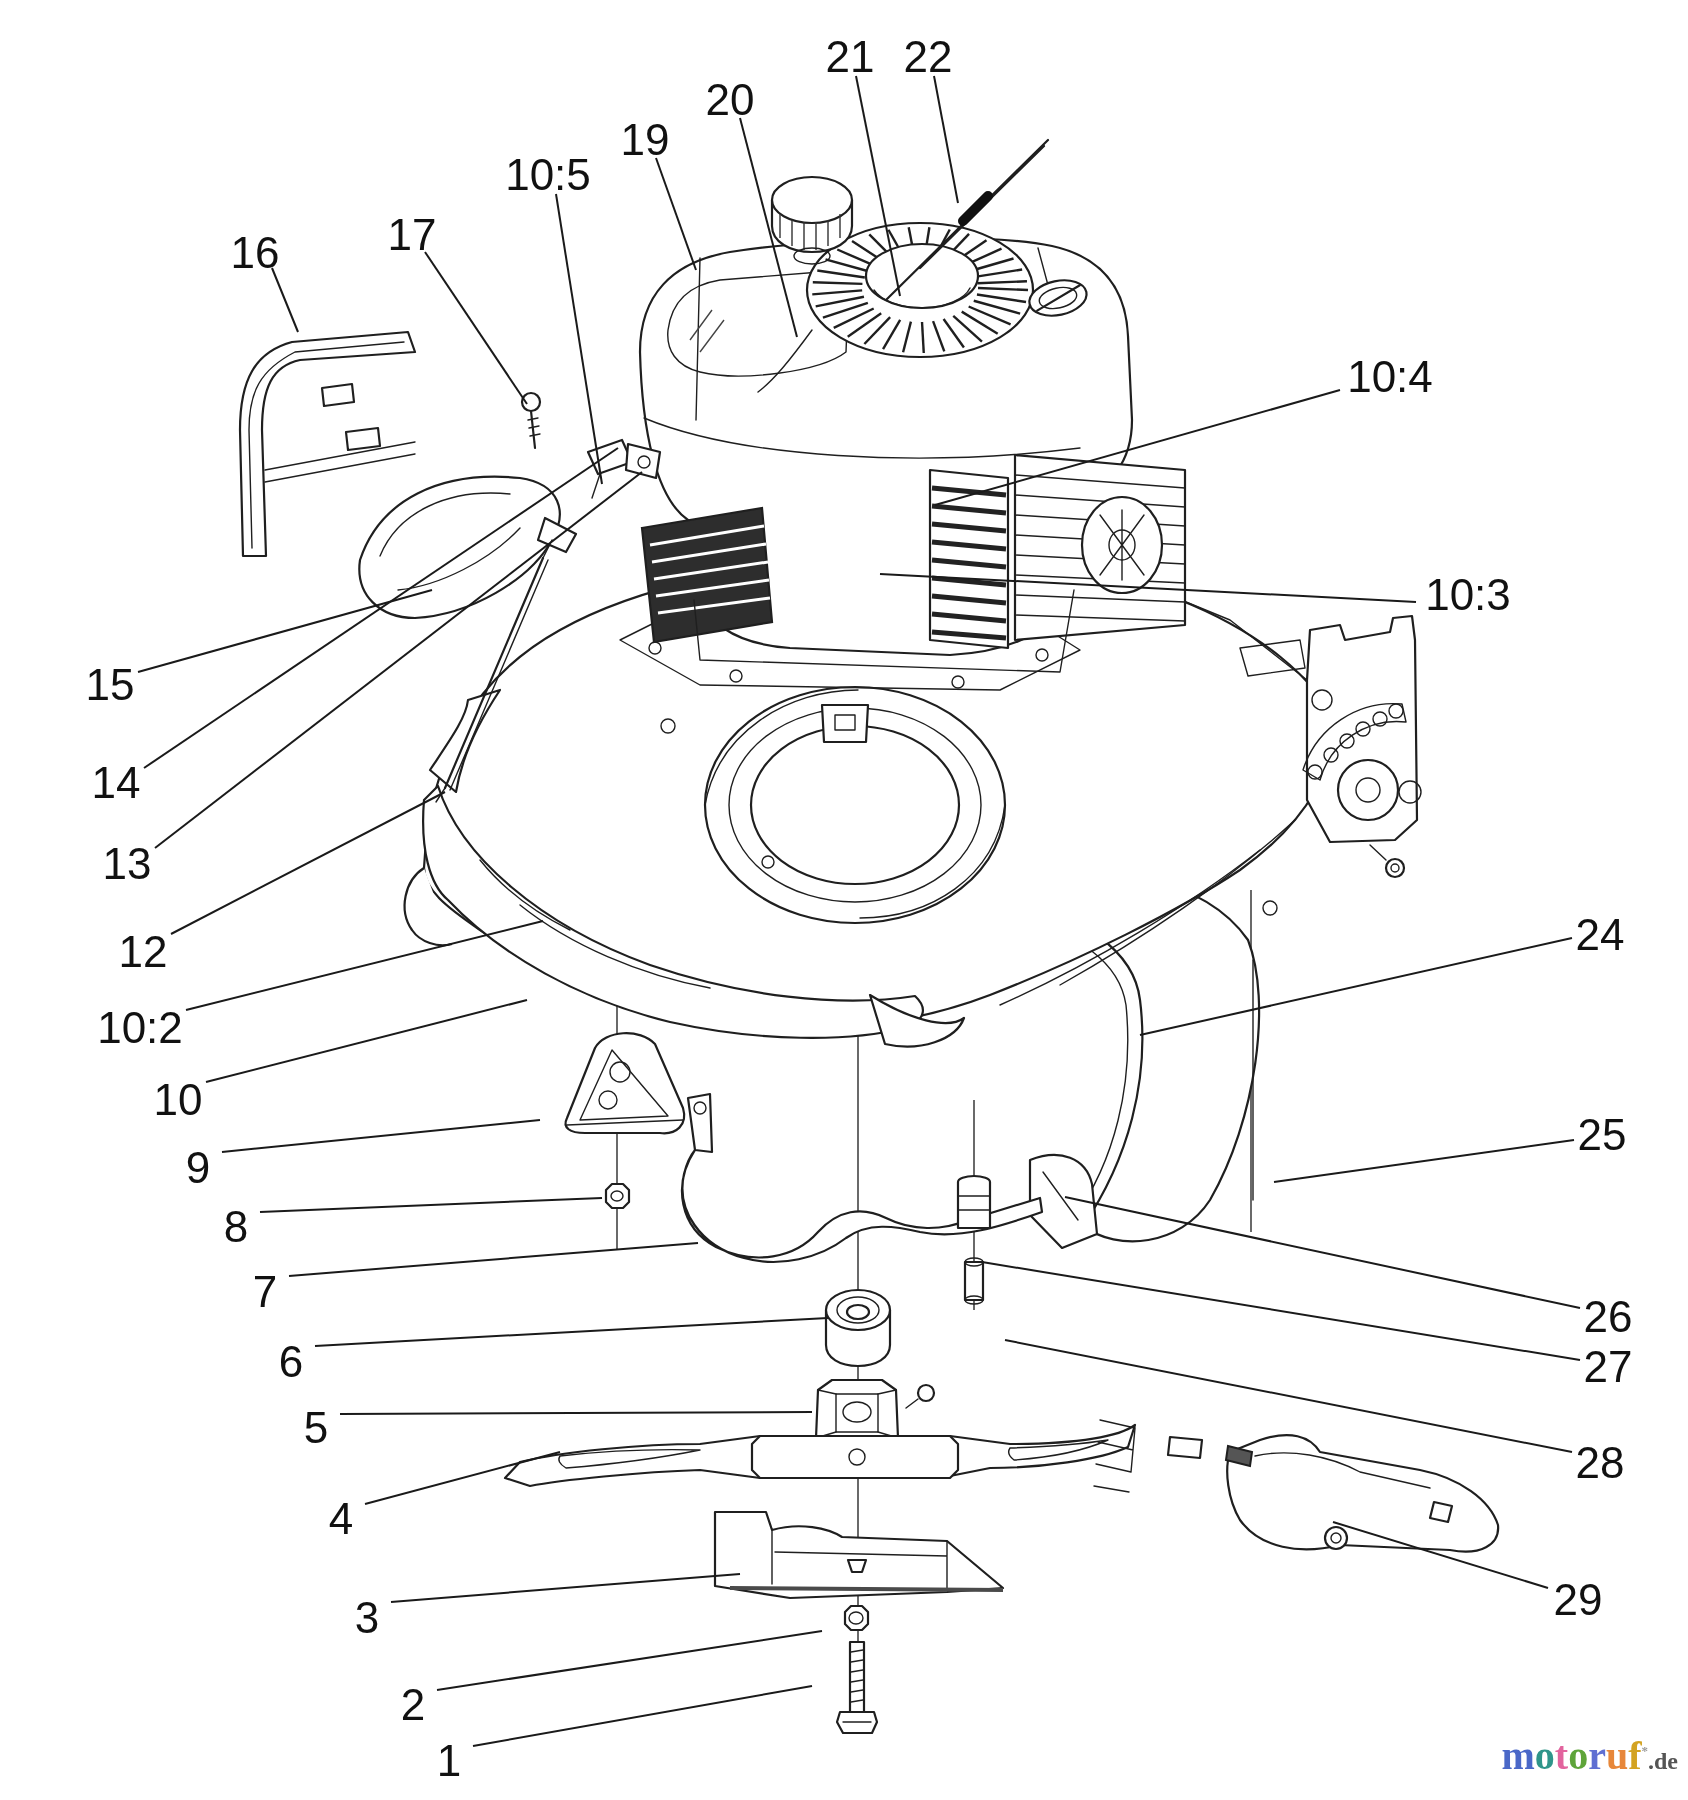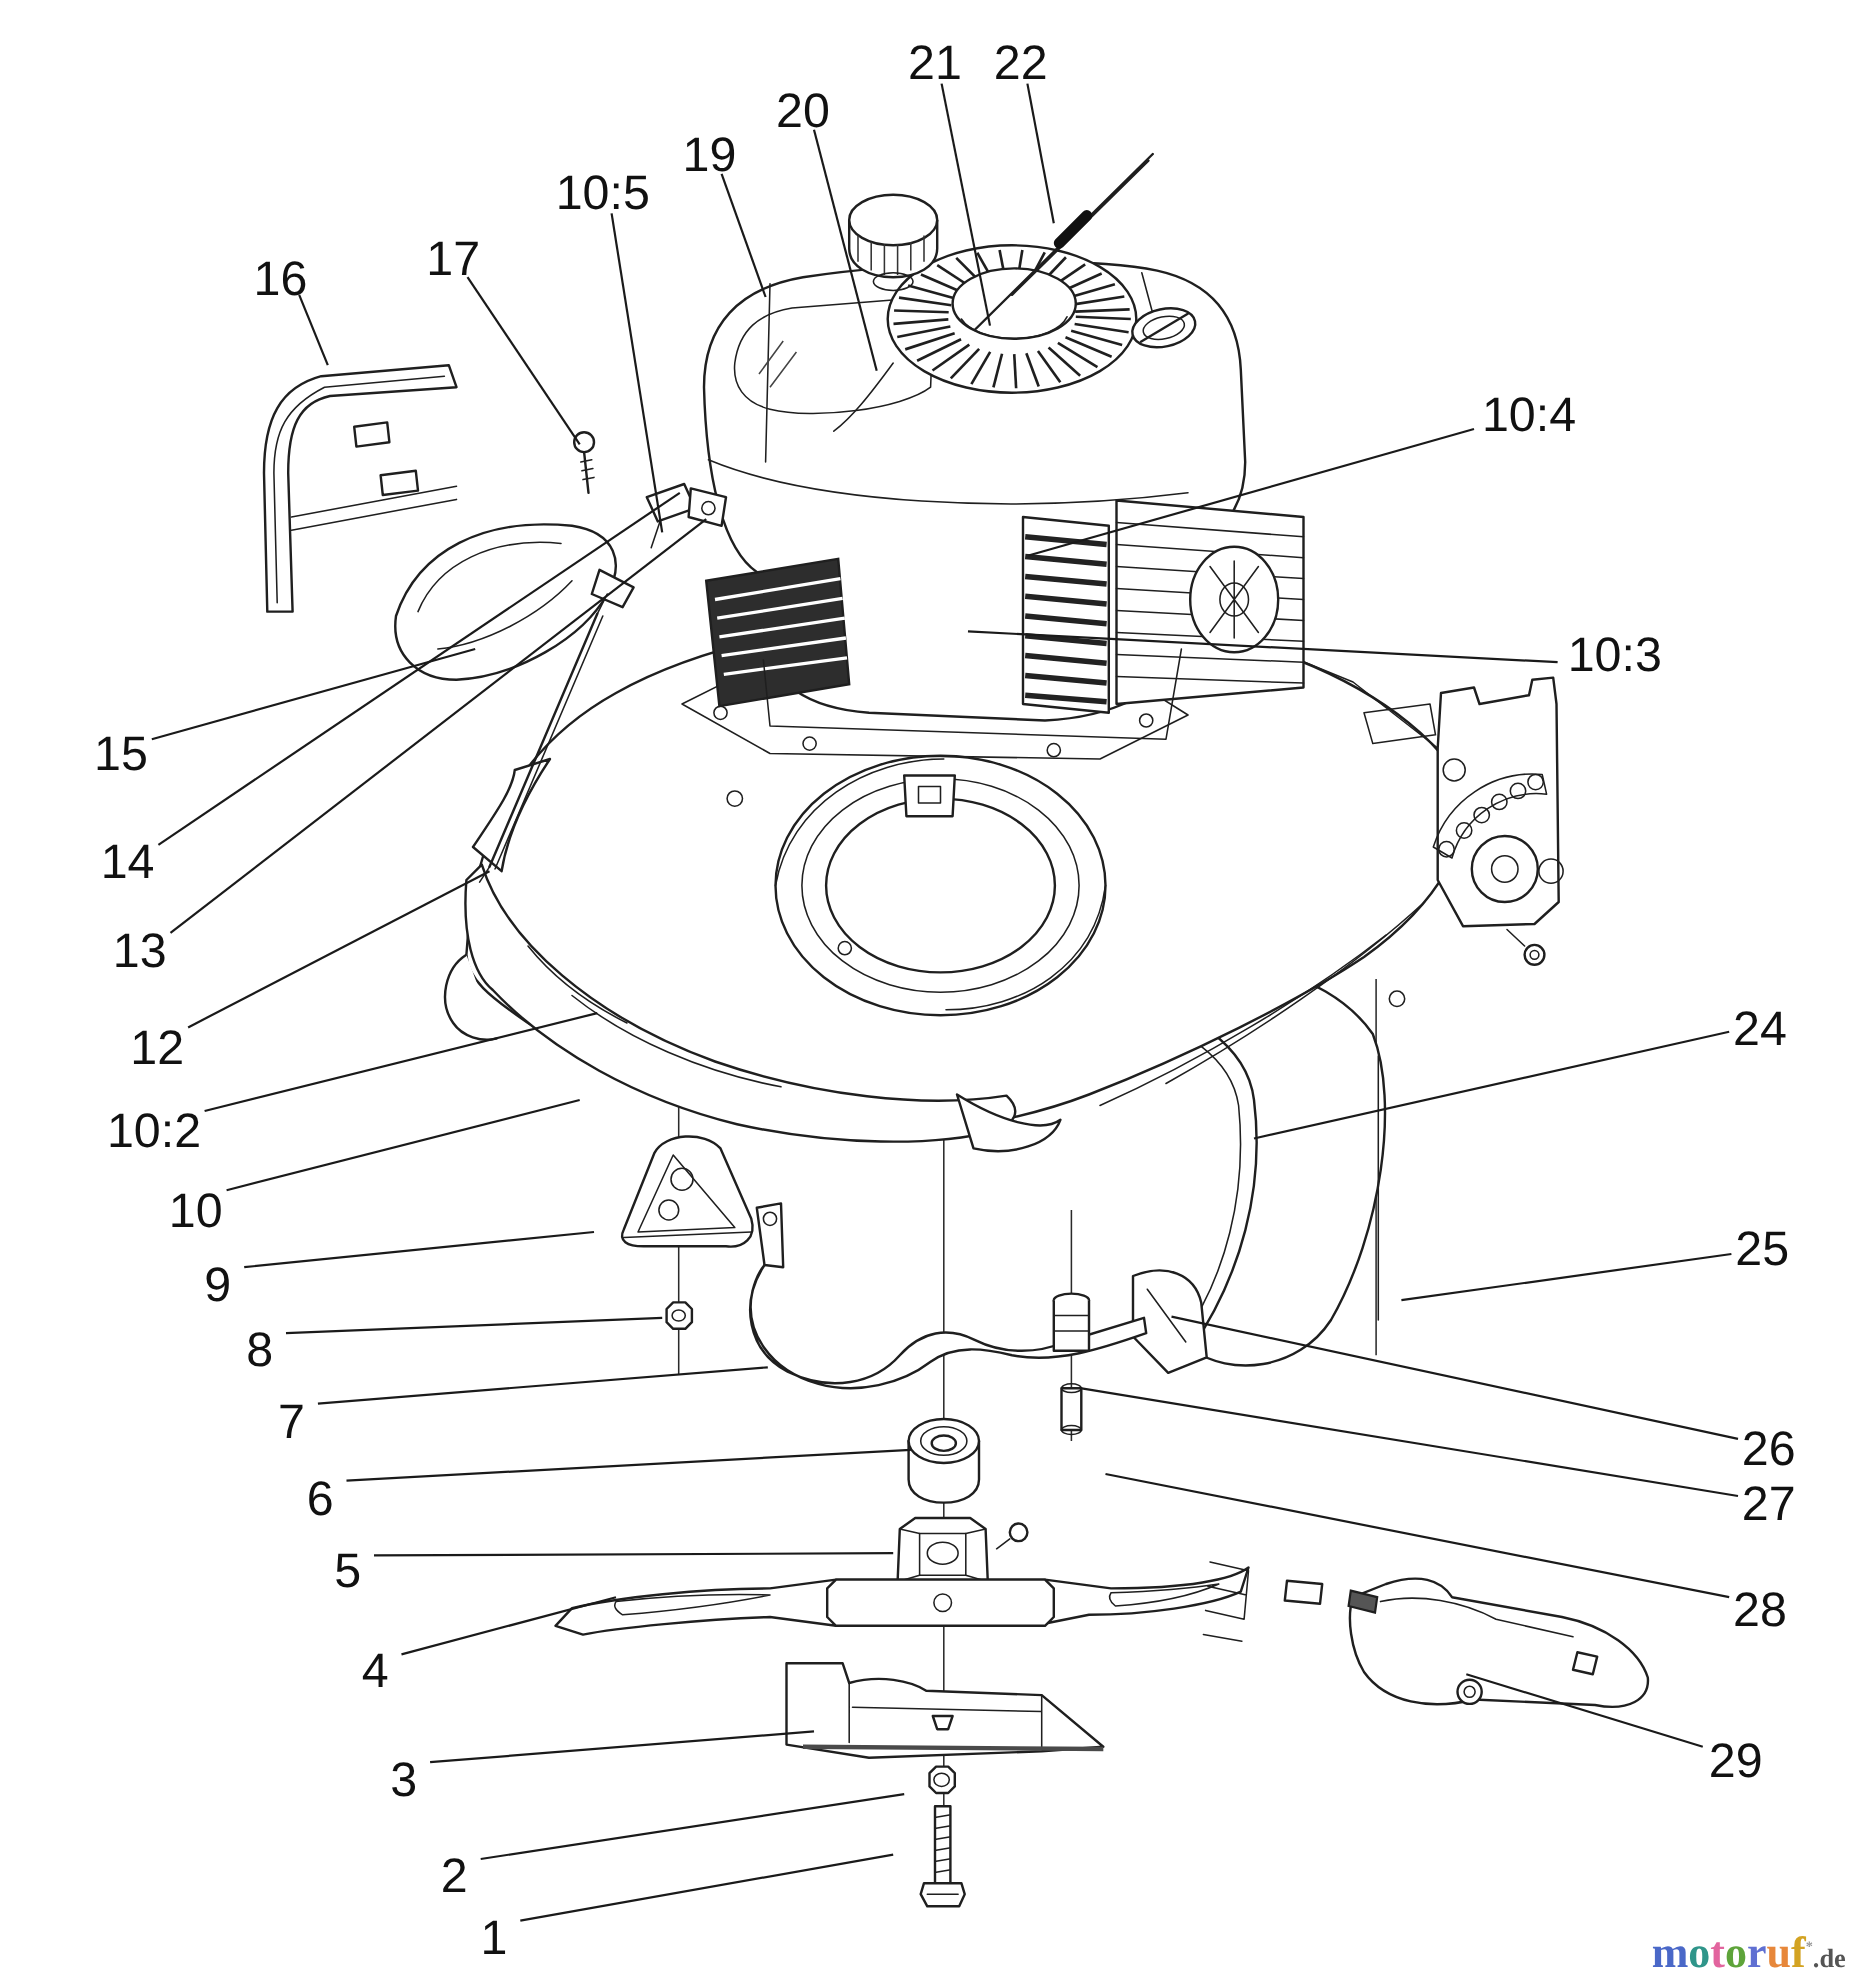--- a/index.html
+++ b/index.html
@@ -1,20 +1,20 @@
 <!DOCTYPE html>
 <html><head>
 <meta charset="utf-8">
 <style>
   html,body{margin:0;padding:0;background:#ffffff;}
   .stage{position:relative;width:1688px;height:1800px;background:#ffffff;overflow:hidden;
          font-family:"Liberation Sans",sans-serif;}
   .stage svg{position:absolute;left:0;top:0;}
   .callout-text{font-family:"Liberation Sans",sans-serif;font-size:44px;fill:#111111;}
-  .watermark{position:absolute;right:10px;bottom:5px;font-family:"Liberation Serif",serif;
+  .watermark{position:absolute;right:10px;bottom:24px;font-family:"Liberation Serif",serif;
              font-weight:bold;font-size:40px;line-height:1;letter-spacing:0px;white-space:nowrap;}
   .watermark .suffix{font-size:24px;font-weight:bold;}
   .watermark .tm{font-size:13px;vertical-align:super;color:#999;}
   .part{fill:none;stroke:#1f1f1f;stroke-width:2.2;stroke-linejoin:round;stroke-linecap:round;}
   .part-fill{fill:#ffffff;stroke:#1f1f1f;stroke-width:2.2;stroke-linejoin:round;}
   .thin{stroke-width:1.4;}
   .axis{stroke:#2a2a2a;stroke-width:1.4;}
   .leader{stroke:#1a1a1a;stroke-width:2;}
 </style>
 </head>

